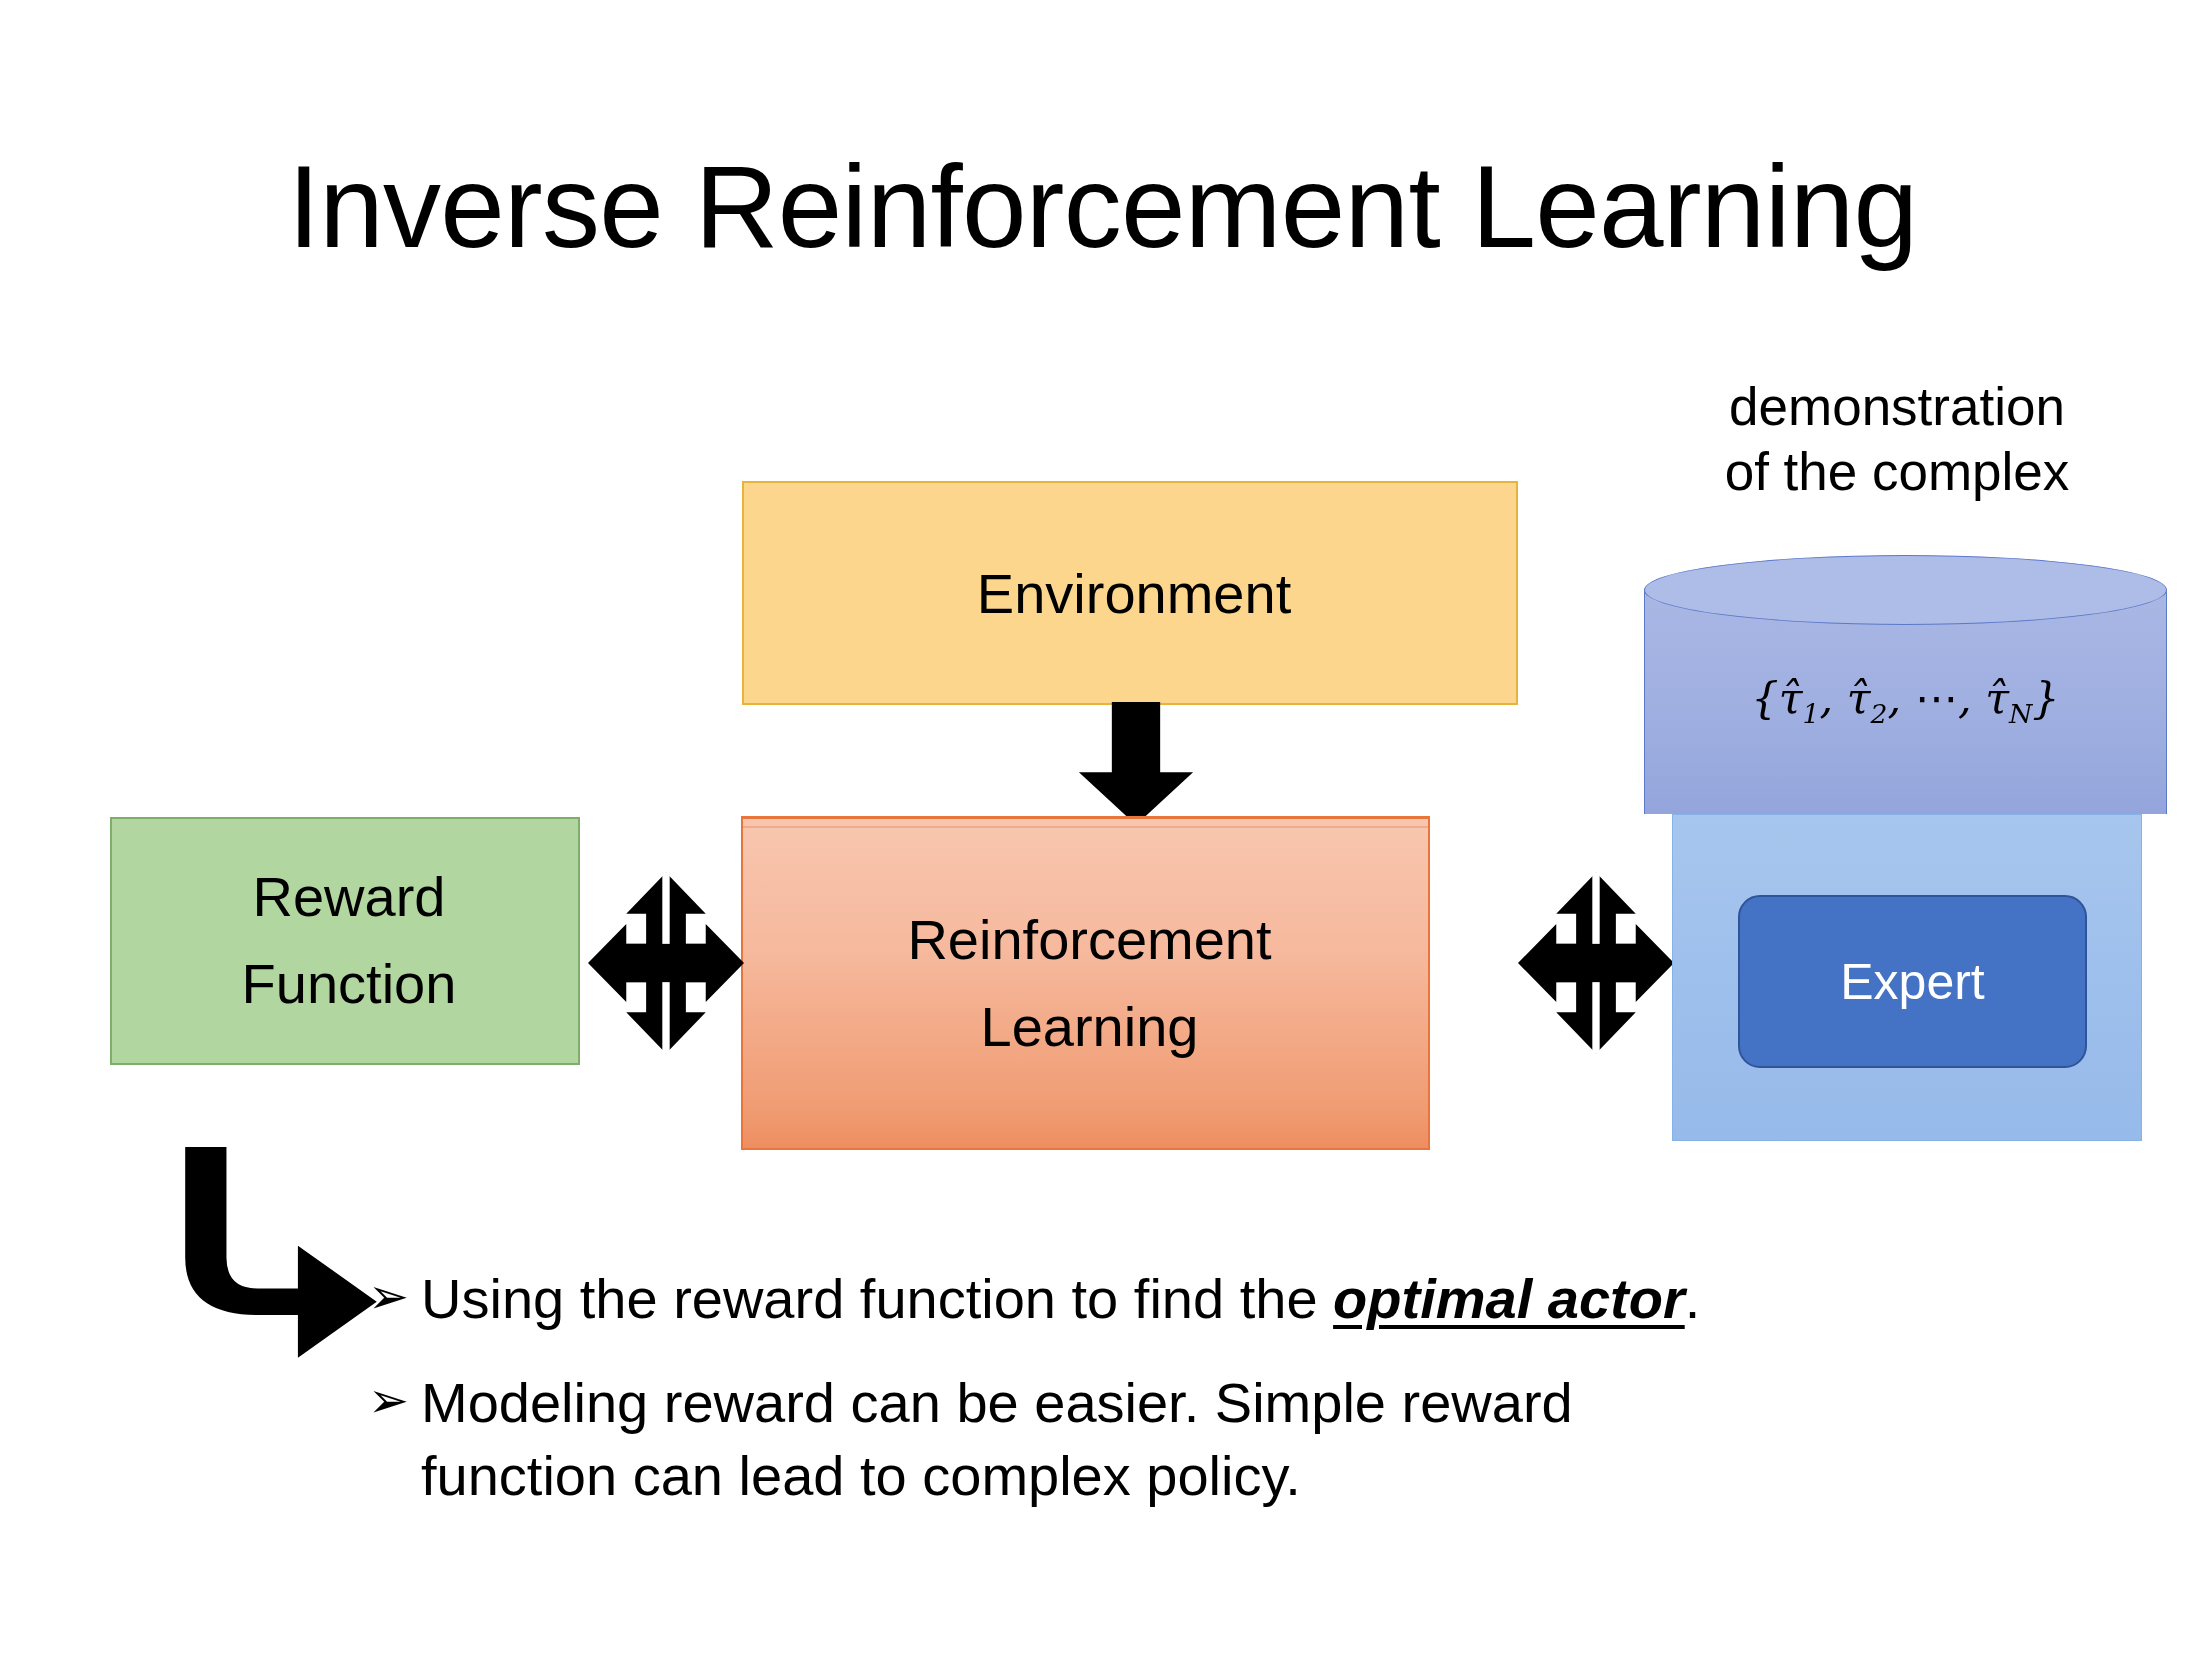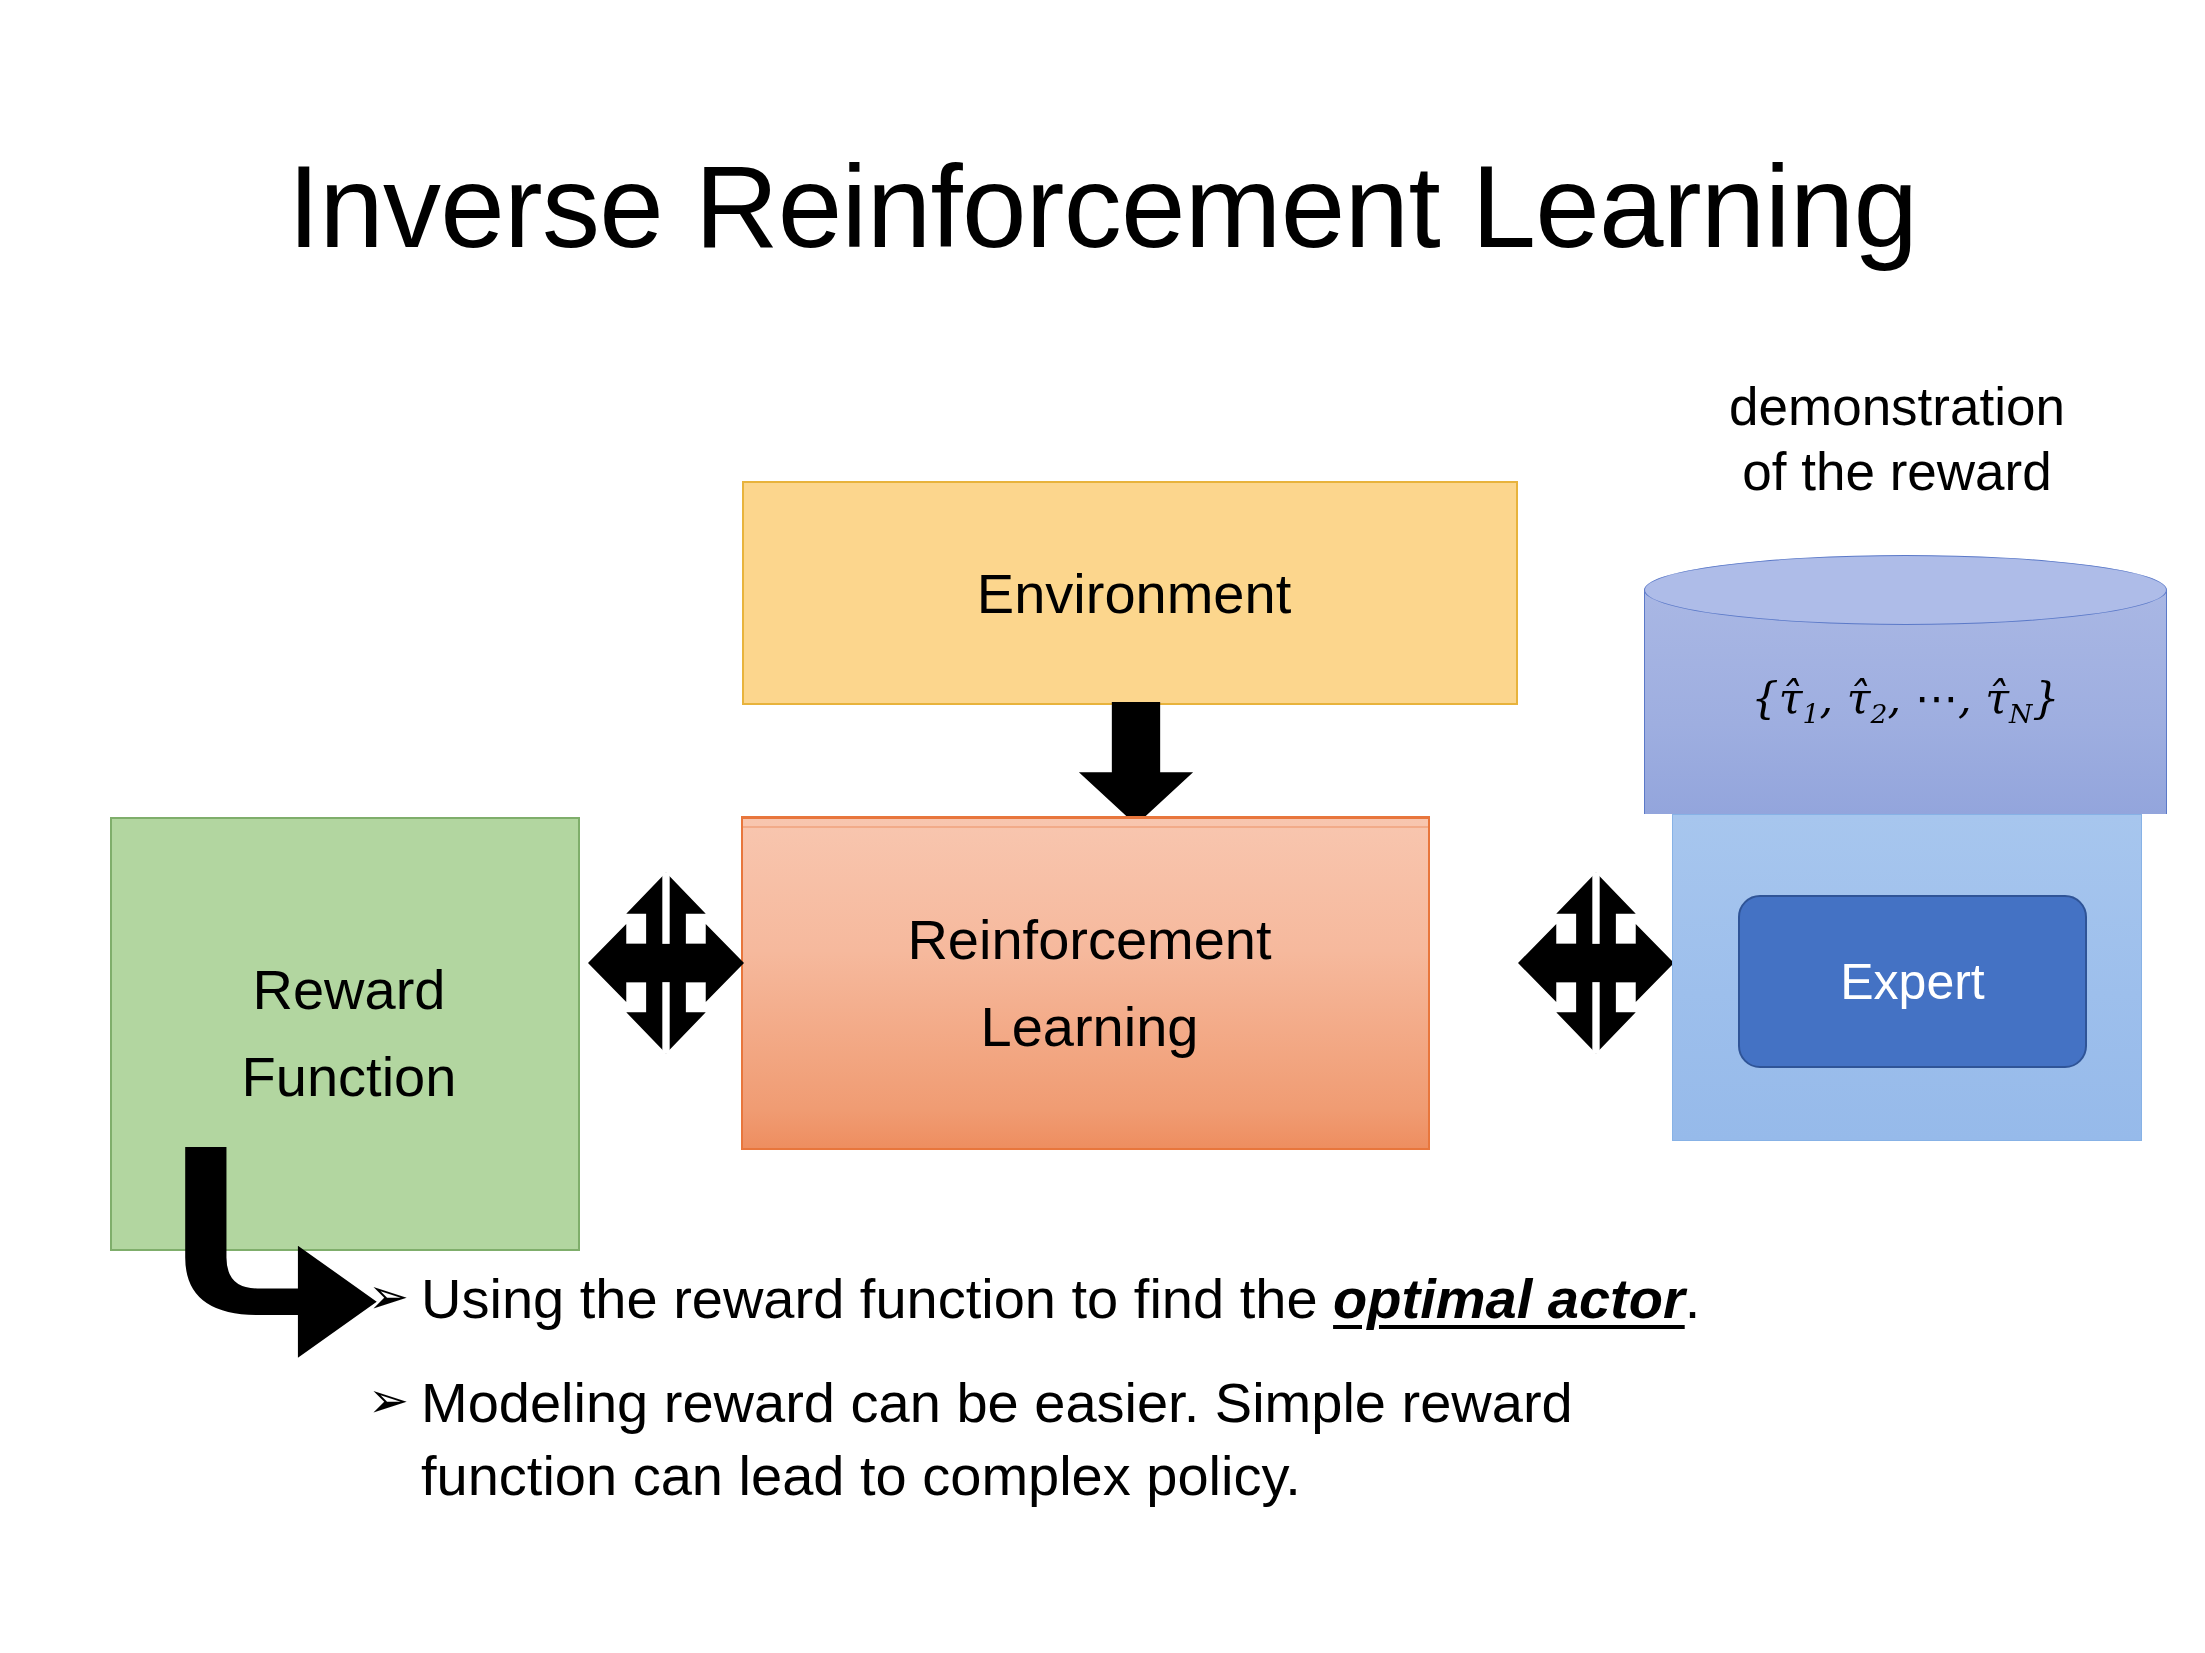--- a/index.html
+++ b/index.html
@@ -68,21 +68,21 @@
     left: 0; right: 0; top: 6.6px;
     height: 2.2px;
     background: #F0A47F;
     opacity: .8;
   }
 
   .reward-box {
     left: 110px;
     top: 817px;
     width: 470px;
-    height: 434px;
+    height: 248px;
     background: #B2D6A0;
     border: 2.2px solid #7FAE6B;
     font-size: 56px;
     line-height: 1.55;
   }
 
   
   .demo-caption {
     position: absolute;
     left: 1647px;
@@ -250,21 +250,21 @@
 
 <svg class="arrow-svg" style="left:1518px; top:871px;" width="156" height="184" viewBox="0 0 212 250">
   <polygon points="0,125 52,72 52,99 160,99 160,72 212,125 160,178 160,151 52,151 52,178" fill="#000000"></polygon>
   <polygon points="106,2 160,58 133,58 133,192 160,192 106,248 52,192 79,192 79,58 52,58" fill="#000000"></polygon>
   <rect x="101" y="2" width="10" height="246" fill="#FFFFFF"></rect>
   <rect x="52" y="99" width="108" height="52" fill="#000000"></rect>
 </svg>
 
 <div class="demo-caption">
   <div>demonstration</div>
-  <div>of the reward</div>
+  <div>of the complex</div>
 </div>
 
 <div class="expert-panel"></div>
 
 <div class="cylinder">
   <div class="cyl-bottom"></div>
   <div class="cyl-body"></div>
   <div class="cyl-top"></div>
   <div class="cyl-label">
     <span>{</span><span>τ̂</span><span class="sub">1</span><span>, </span><span>τ̂</span><span class="sub">2</span><span>, </span><span class="upr">⋯</span><span>, </span><span>τ̂</span><span class="sub">N</span><span>}</span>

